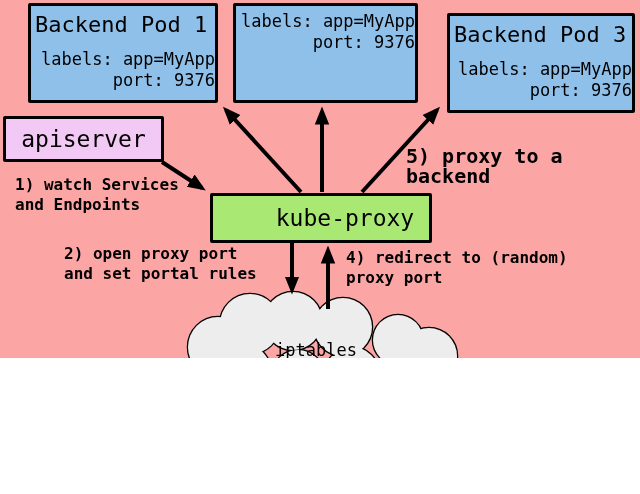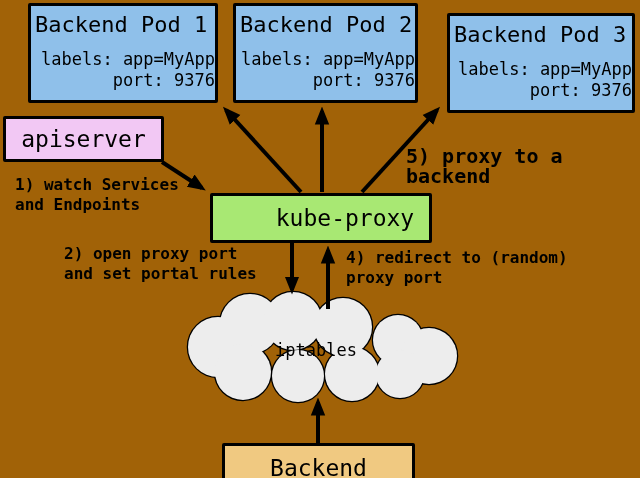--- a/index.html
+++ b/index.html
@@ -1,20 +1,20 @@
 <!DOCTYPE html>
 <html><head>
 <meta charset="utf-8">
 <style>
   html, body { margin: 0; padding: 0; background: #ffffff; }
   .canvas {
     position: relative;
     width: 640px;
-    height: 478px;
-    background: #a16207;
+    height: 358px;
+    background: #fca5a5;
     font-family: "DejaVu Sans Mono", "Liberation Mono", monospace;
     color: #000000;
     overflow: hidden;
   }
   .box {
     position: absolute;
     box-sizing: border-box;
     border: 3px solid #000000;
     border-radius: 2px;
     z-index: 1;
@@ -60,21 +60,20 @@
 <body>
 
 <div class="canvas">
 
   <div class="box pod" id="pod1">
     <div class="pod-title">Backend Pod 1</div>
     <div class="pod-line">labels: app=MyApp</div>
     <div class="pod-line">port: 9376</div>
   </div>
   <div class="box pod" id="pod2">
-    <div class="pod-title">Backend Pod 2</div>
     <div class="pod-line">labels: app=MyApp</div>
     <div class="pod-line">port: 9376</div>
   </div>
   <div class="box pod" id="pod3">
     <div class="pod-title">Backend Pod 3</div>
     <div class="pod-line">labels: app=MyApp</div>
     <div class="pod-line">port: 9376</div>
   </div>
 
   <div class="box label-box" id="apiserver">

